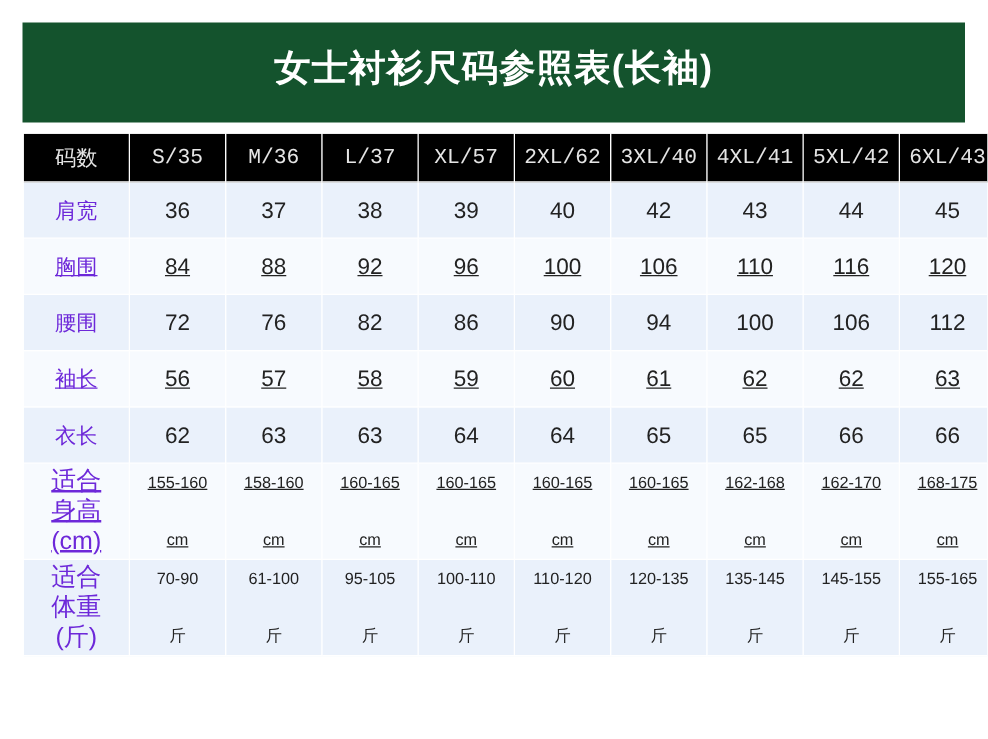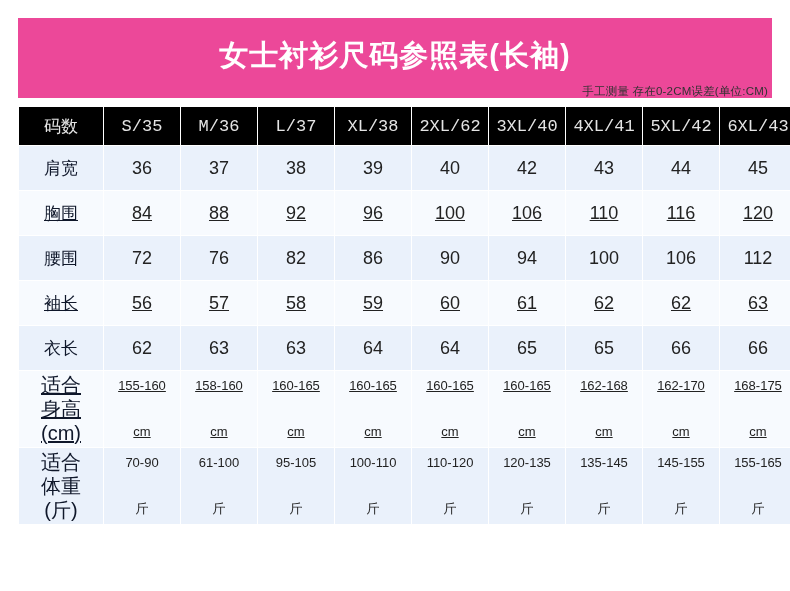--- a/index.html
+++ b/index.html
@@ -19,21 +19,21 @@
     height: 591px;
     background: #ffffff;
     overflow: hidden;
   }
   .banner {
     position: absolute;
     left: 18px;
     top: 18px;
     width: 754px;
     height: 80px;
-    background: #ec4899;
+    background: #14532d;
   }
   .banner-title {
     position: absolute;
     left: 0;
     top: 0;
     width: 754px;
     text-align: center;
     line-height: 74px;
     font-size: 29px;
     font-weight: bold;
@@ -76,21 +76,21 @@
   
   tbody td {
     height: 42px;
     font-size: 18px;
     color: #222;
   }
   tbody tr.odd td { background: #eaf1fb; }
   tbody tr.even td { background: #f7fafe; text-decoration: underline; }
   tbody td.label {
     font-size: 17px;
-    color: #0f172a;
+    color: #6d28d9;
   }
   
   tbody tr.tall td {
     height: 74px;
     font-size: 13px;
     line-height: 1.35;
   }
   tbody tr.tall td.label {
     font-size: 20px;
     line-height: 1.2;
@@ -102,30 +102,29 @@
 </style>
 </head>
 <body>
 
 <div class="page">
 
   <div class="banner">
     <div class="banner-title">女士衬衫尺码参照表(长袖)</div>
   </div>
 
-  <div class="note">手工测量 存在0-2CM误差(单位:CM)</div>
 
   <table class="size-table">
     <thead>
       <tr>
         <th class="col-0 first-col">码数</th>
         <th class="col-n">S/35</th>
         <th class="col-n">M/36</th>
         <th class="col-n">L/37</th>
-        <th class="col-n">XL/38</th>
+        <th class="col-n">XL/57</th>
         <th class="col-n">2XL/62</th>
         <th class="col-n">3XL/40</th>
         <th class="col-n">4XL/41</th>
         <th class="col-n">5XL/42</th>
         <th class="col-n">6XL/43</th>
       </tr>
     </thead>
     <tbody>
 
       <tr class="odd">

